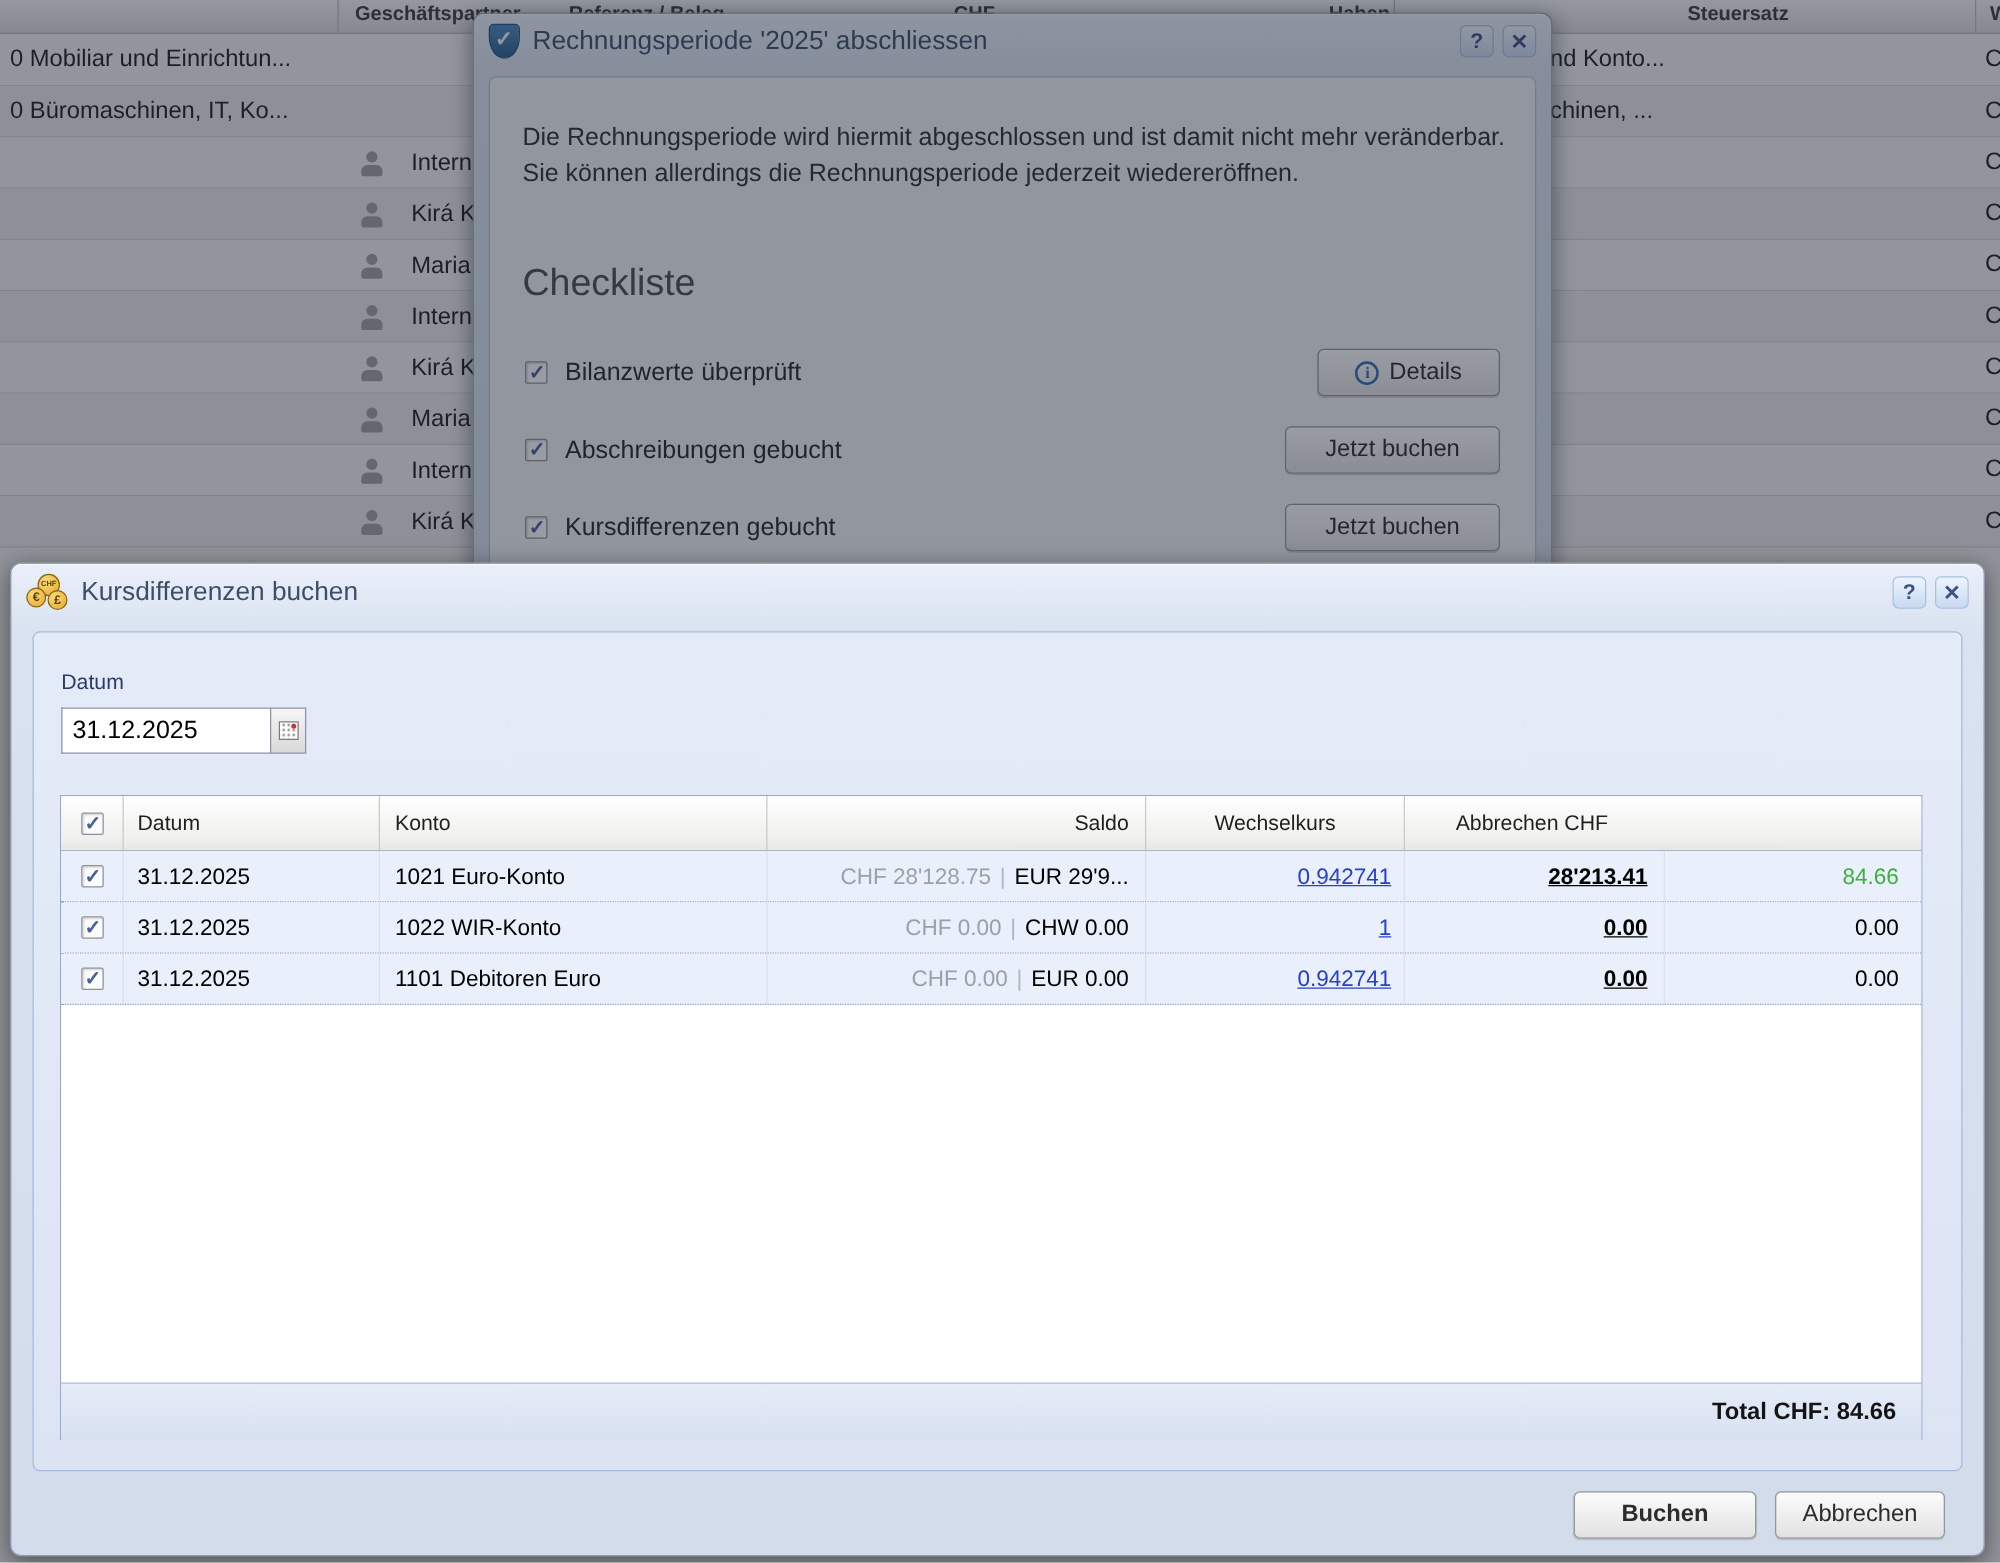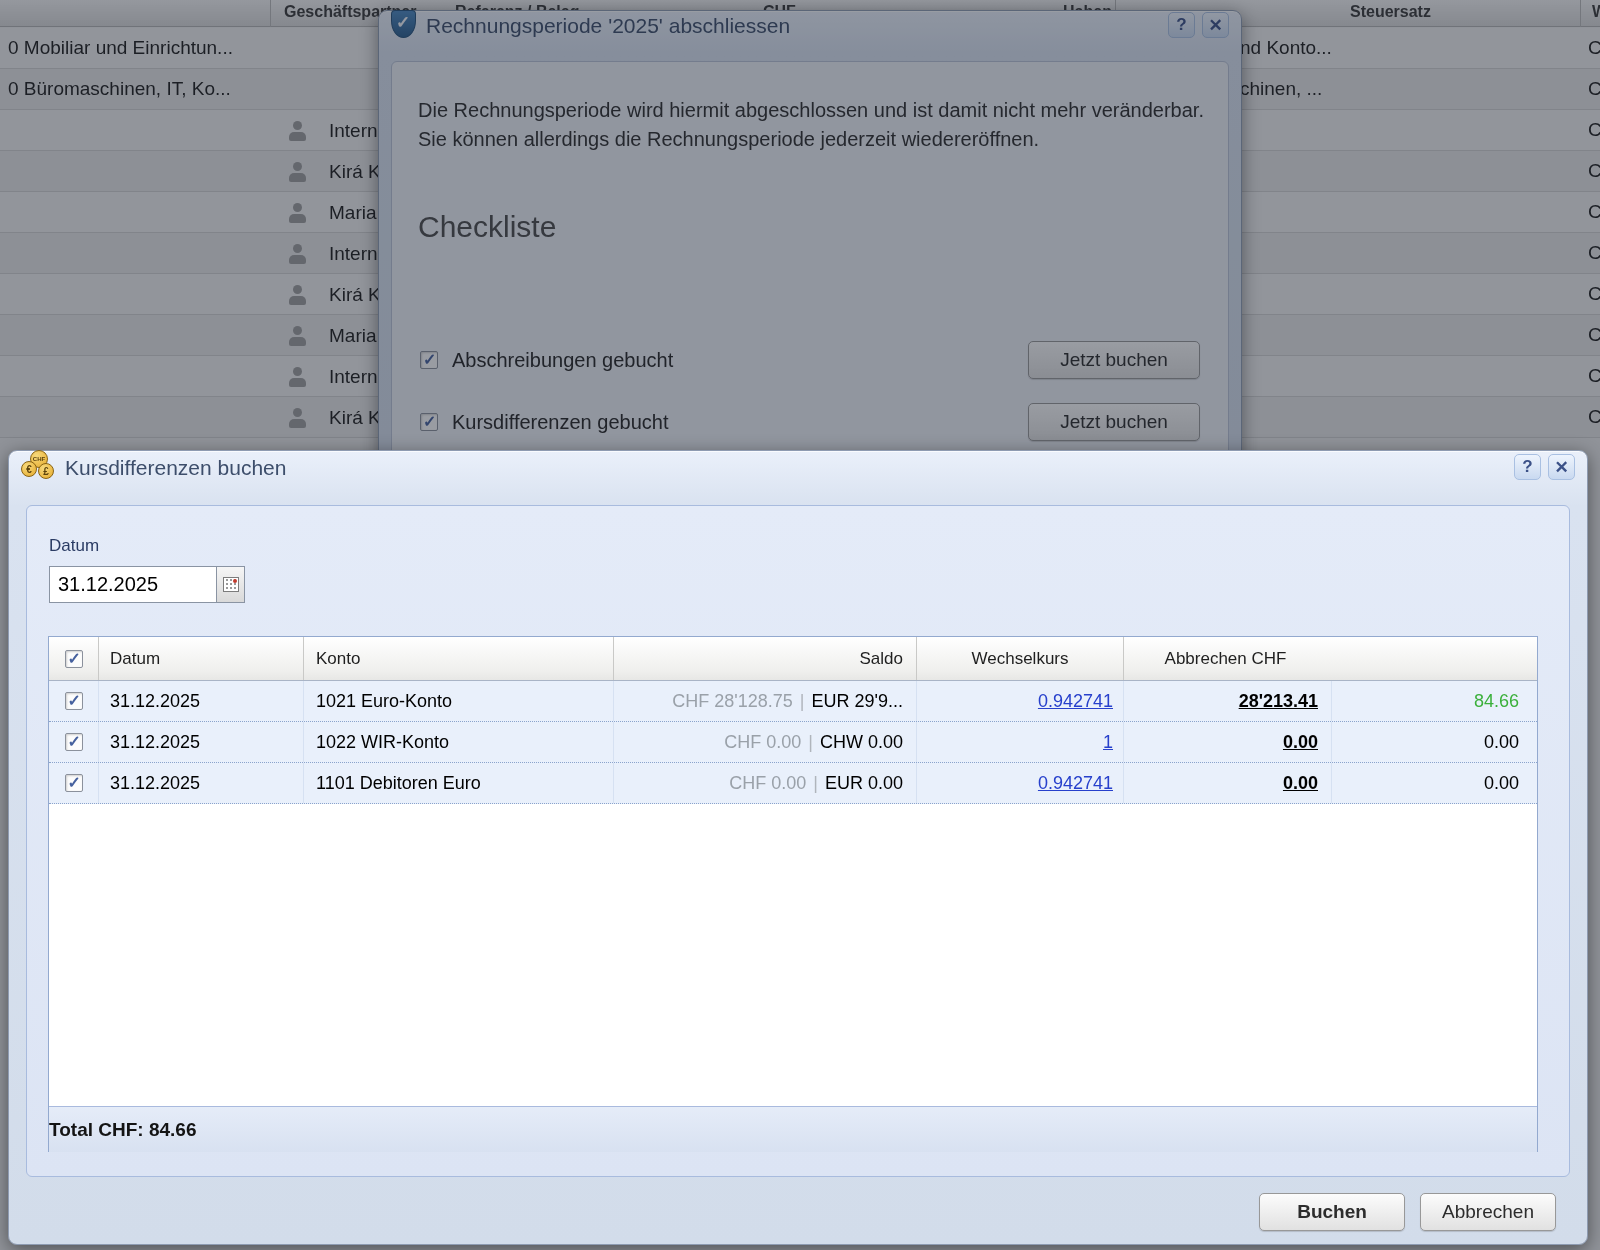--- a/index.html
+++ b/index.html
@@ -24,21 +24,21 @@
   .person-icon { width:22px; height:22px; position:relative; flex:none; }
   .person-icon::before { content:""; position:absolute; left:7px; top:1px; width:9px; height:9px;
     border-radius:50%; background:#9d9d9d; }
   .person-icon::after { content:""; position:absolute; left:3px; top:12px; width:17px; height:9px;
     border-radius:5px 5px 2px 2px; background:#9d9d9d; }
 
   
   .win { position:absolute; border:1px solid #8e9bb1; border-radius:9px;
     background:linear-gradient(180deg,#eaf0fa 0%,#d9e2f0 7%,#d2dcea 100%);
     box-shadow:0 4px 18px rgba(0,0,0,0.45), inset 0 1px 0 rgba(255,255,255,0.7); }
-  .titlebar { display:flex; align-items:flex-end; height:46px; padding:17px 12px; }
+  .titlebar { display:flex; align-items:center; height:46px; padding:17px 12px; }
   .titlebar .title { margin-left:10px; font-size:21px; color:#3d4e6b; white-space:nowrap; }
   .titlebar .spacer { flex:1; }
   .tb-btn { width:27px; height:26px; margin-left:7px; border:1px solid #a9c0e2; border-radius:5px;
     background:linear-gradient(#eef4fd,#c9d9f0); color:#3b5188; font-size:17px; font-weight:bold;
     display:flex; align-items:center; justify-content:center; cursor:default; }
   .panel { position:absolute; border:1px solid #a8bbde; border-radius:6px;
     background:linear-gradient(#e4ebf8,#dce4f4); }
   .btn { display:flex; align-items:center; justify-content:center; gap:8px;
     border:1px solid #989898; border-radius:5px; background:linear-gradient(#fcfcfc,#e1e1e1);
     font-size:19px; color:#2c2c2c; box-shadow:0 1px 1px rgba(0,0,0,0.15); }
@@ -118,21 +118,21 @@
   .td.c3 { white-space:nowrap; }
   .td.c4 { justify-content:flex-end; padding-right:10px; }
   .td.c5 { justify-content:flex-end; padding-right:13px; font-weight:bold;text-decoration:underline; }
   .td.c6 { justify-content:flex-end; padding-right:16px; }
   .saldo-gray { color:#9aa1a9; }
   .saldo-sep { color:#b0b5bc; margin:0 7px; }
   .rate-link { color:#2740cc; text-decoration:underline; cursor:pointer; }
   .diff-pos { color:#3bb03b; }
   .tfill { height:302px; background:#fff; }
   .tfoot { height:46px; background:linear-gradient(#e5ecf8,#d8e1f1); border-top:1px solid #a9bade;
-    display:flex; align-items:center; justify-content:flex-start; padding-right:20px;
+    display:flex; align-items:center; justify-content:flex-end; padding-right:20px;
     font-size:19px; font-weight:bold; color:#141414; }
 
   .kurs-buttons { position:absolute; right:31px; top:742px; display:flex; gap:15px; }
   .btn-buchen { width:146px; height:38px; font-weight:bold; }
   .btn-abbrechen { width:136px; height:38px; }
 </style>
 </head>
 <body>
 
 <div class="stage">
@@ -224,20 +224,28 @@
       <span class="shield-icon"></span>
       <span class="title">Rechnungsperiode '2025' abschliessen</span>
       <span class="spacer"></span>
       <span class="tb-btn">?</span>
       <span class="tb-btn">✕</span>
     </div>
     <div class="panel period-panel">
       <p class="period-msg">Die Rechnungsperiode wird hiermit abgeschlossen und ist damit nicht mehr veränderbar. Sie können allerdings die Rechnungsperiode jederzeit wiedereröffnen.</p>
       <div class="period-h2">Checkliste</div>
 
+      <div class="chk-row" style="top:216px">
+        <span class="cb checked"></span>
+        <span class="lbl">Bilanzwerte überprüft</span>
+        <span class="btn btn-details">
+          <span class="info-icon">i</span>
+          <span>Details</span>
+        </span>
+      </div>
       <div class="chk-row" style="top:278px">
         <span class="cb checked"></span>
         <span class="lbl">Abschreibungen gebucht</span>
         <span class="btn btn-jetzt">Jetzt buchen</span>
       </div>
       <div class="chk-row" style="top:340px">
         <span class="cb checked"></span>
         <span class="lbl">Kursdifferenzen gebucht</span>
         <span class="btn btn-jetzt">Jetzt buchen</span>
       </div>

